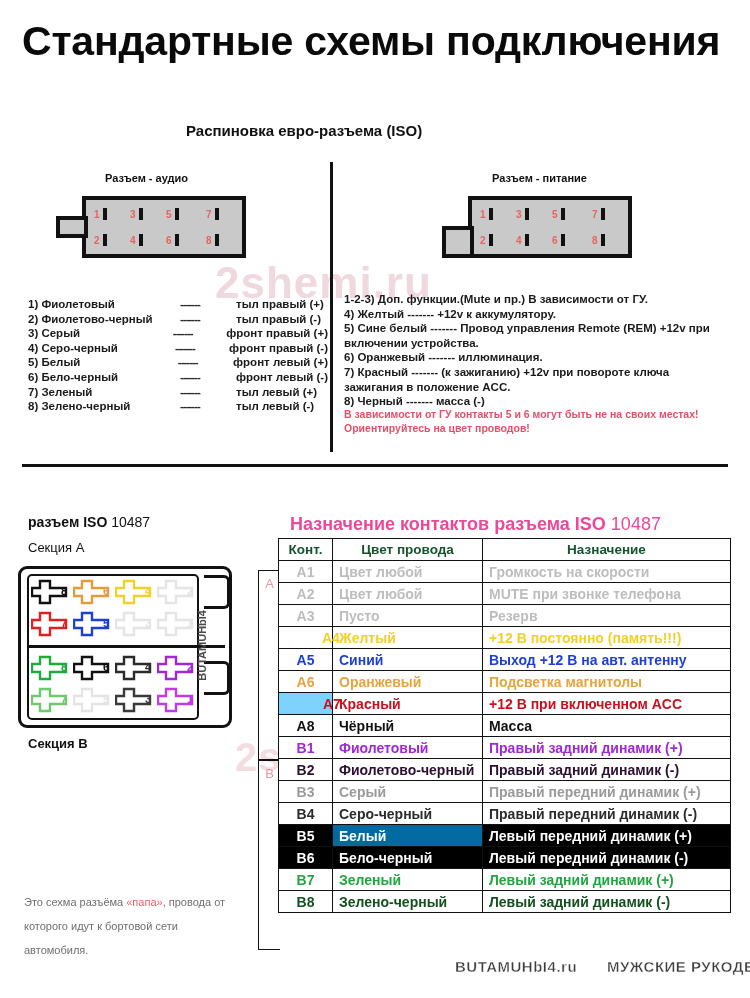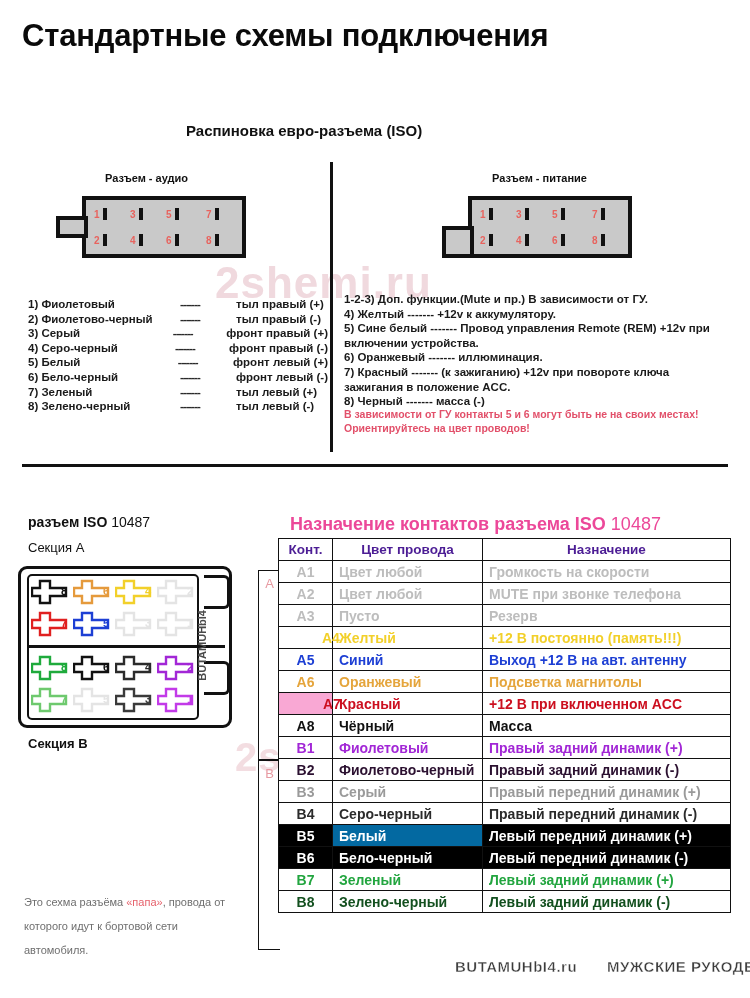--- a/index.html
+++ b/index.html
@@ -6,21 +6,21 @@
   body{
     width:750px;height:998px;background:#ffffff;
     font-family:"Liberation Sans","DejaVu Sans",sans-serif;
     position:relative;overflow:hidden;
   }
   .page{position:relative;width:750px;height:998px;}
 
   
   .title{
     position:absolute;left:22px;top:18px;
-    font-size:31px;font-weight:bold;color:#0a0a0a;
+    font-size:41px;font-weight:bold;color:#0a0a0a;
     letter-spacing:-0.2px;white-space:nowrap;
   }
 
   
   .wm-big{
     position:absolute;left:215px;top:258px;
     font-size:44px;font-weight:bold;color:#f0d9de;
     letter-spacing:1px;pointer-events:none;z-index:0;
   }
   .wm-mid{
@@ -152,21 +152,21 @@
   }
   .tbl-title .thin{font-weight:normal;}
   table.iso{
     position:absolute;left:278px;top:538px;width:452px;
     border-collapse:collapse;table-layout:fixed;
   }
   table.iso th,table.iso td{
     border:1.6px solid #111;padding:2px 6px;
     font-size:14px;font-weight:bold;height:22px;box-sizing:border-box;
   }
-  table.iso th{font-size:13.5px;text-align:center;color:#4c1d95;}
+  table.iso th{font-size:13.5px;text-align:center;color:#14532d;}
   .c-pin{width:54px;text-align:center;}
   .c-col{width:150px;}
   .c-fn{width:248px;}
   .sidecol{
     position:absolute;left:258px;width:22px;
     border:1.6px solid #111;border-right:none;box-sizing:border-box;
     font-size:13px;color:#e79aa2;text-align:center;
   }
   #side-a{top:570px;height:190px;line-height:26px;}
   #side-b{top:760px;height:190px;line-height:26px;}
@@ -429,21 +429,21 @@
           <td class="c-pin" style="color: rgb(29, 63, 212); background: rgb(255, 255, 255);">A5</td>
           <td class="c-col" style="color: rgb(29, 63, 212); background: rgb(255, 255, 255);">Синий</td>
           <td class="c-fn" style="color: rgb(29, 63, 212); background: rgb(255, 255, 255);">Выход +12 В на авт. антенну</td>
         </tr>
         <tr>
           <td class="c-pin" style="color: rgb(229, 165, 60); background: rgb(255, 255, 255);">A6</td>
           <td class="c-col" style="color: rgb(229, 165, 60); background: rgb(255, 255, 255);">Оранжевый</td>
           <td class="c-fn" style="color: rgb(229, 165, 60); background: rgb(255, 255, 255);">Подсветка магнитолы</td>
         </tr>
         <tr>
-          <td class="c-pin" style="color: rgb(204, 15, 31); background: #f9a8d4; padding-left: 44px;">A7</td>
+          <td class="c-pin" style="color: rgb(204, 15, 31); background: #7dd3fc; padding-left: 44px;">A7</td>
           <td class="c-col" style="color: rgb(204, 15, 31); background: rgb(255, 255, 255);">Красный</td>
           <td class="c-fn" style="color: rgb(204, 15, 31); background: rgb(255, 255, 255);">+12 В при включенном ACC</td>
         </tr>
         <tr>
           <td class="c-pin" style="color: rgb(17, 17, 17); background: rgb(255, 255, 255);">A8</td>
           <td class="c-col" style="color: rgb(17, 17, 17); background: rgb(255, 255, 255);">Чёрный</td>
           <td class="c-fn" style="color: rgb(17, 17, 17); background: rgb(255, 255, 255);">Масса</td>
         </tr>
         <tr>
           <td class="c-pin" style="color: rgb(162, 39, 214); background: rgb(255, 255, 255);">B1</td>

